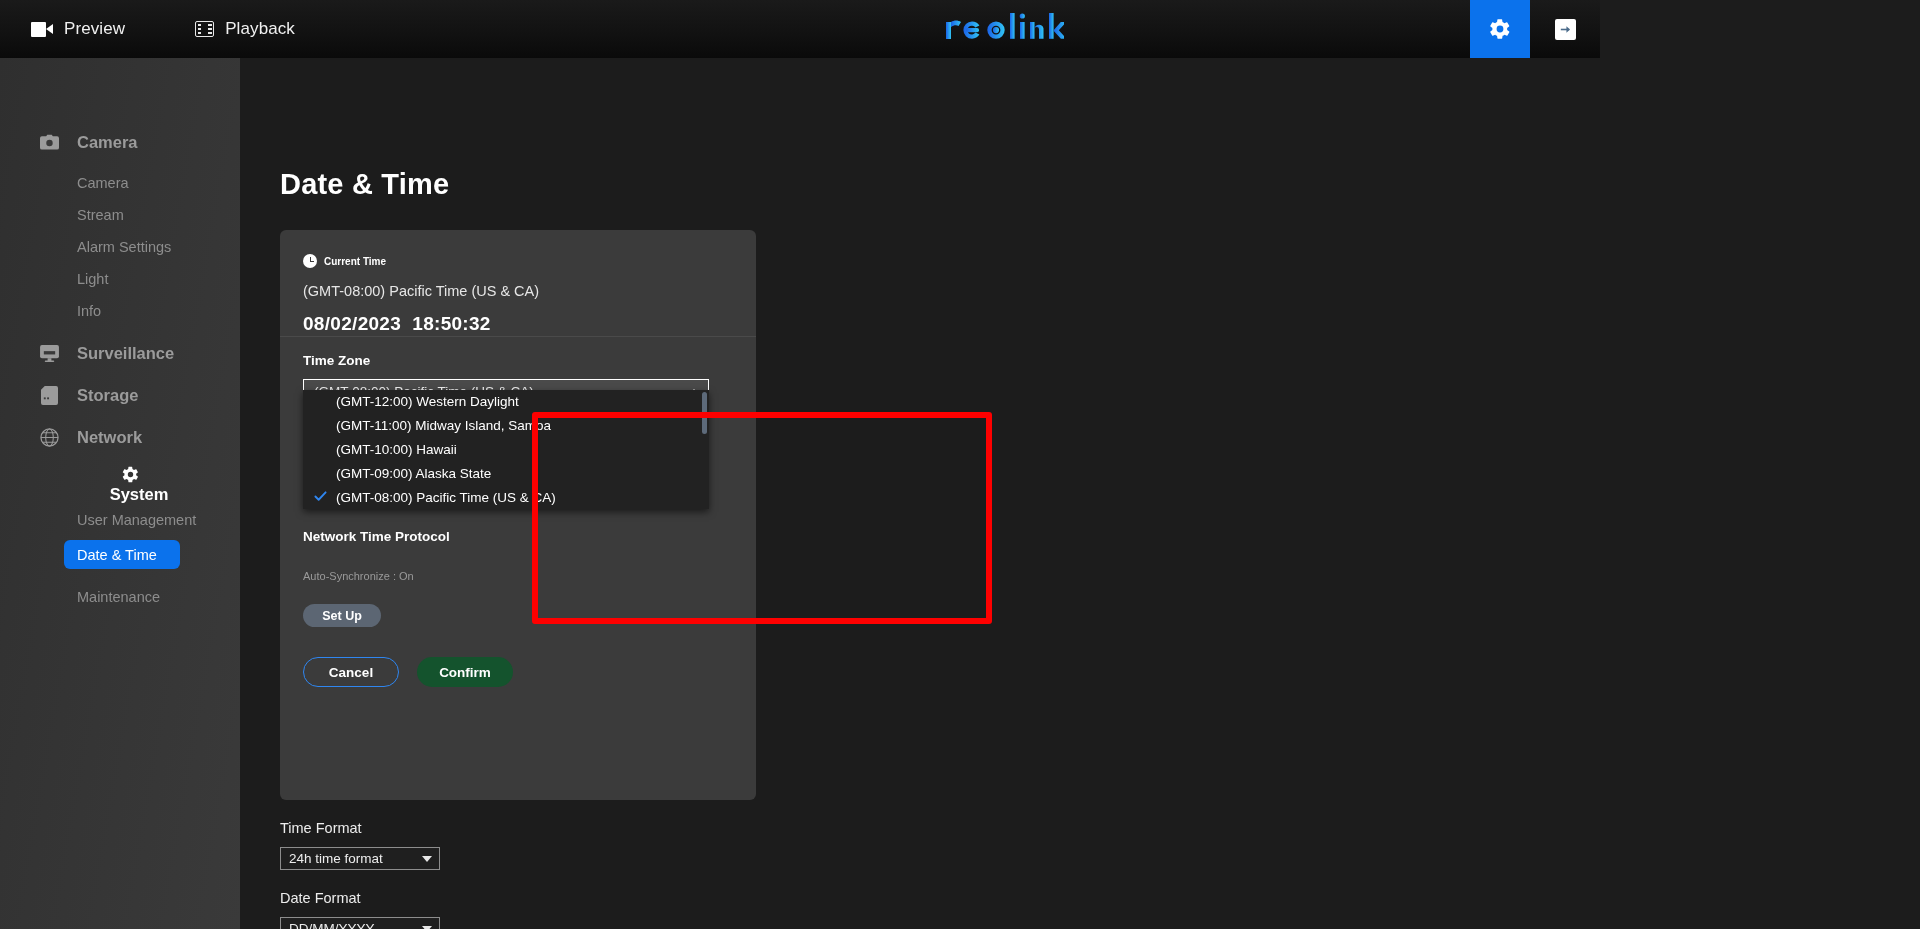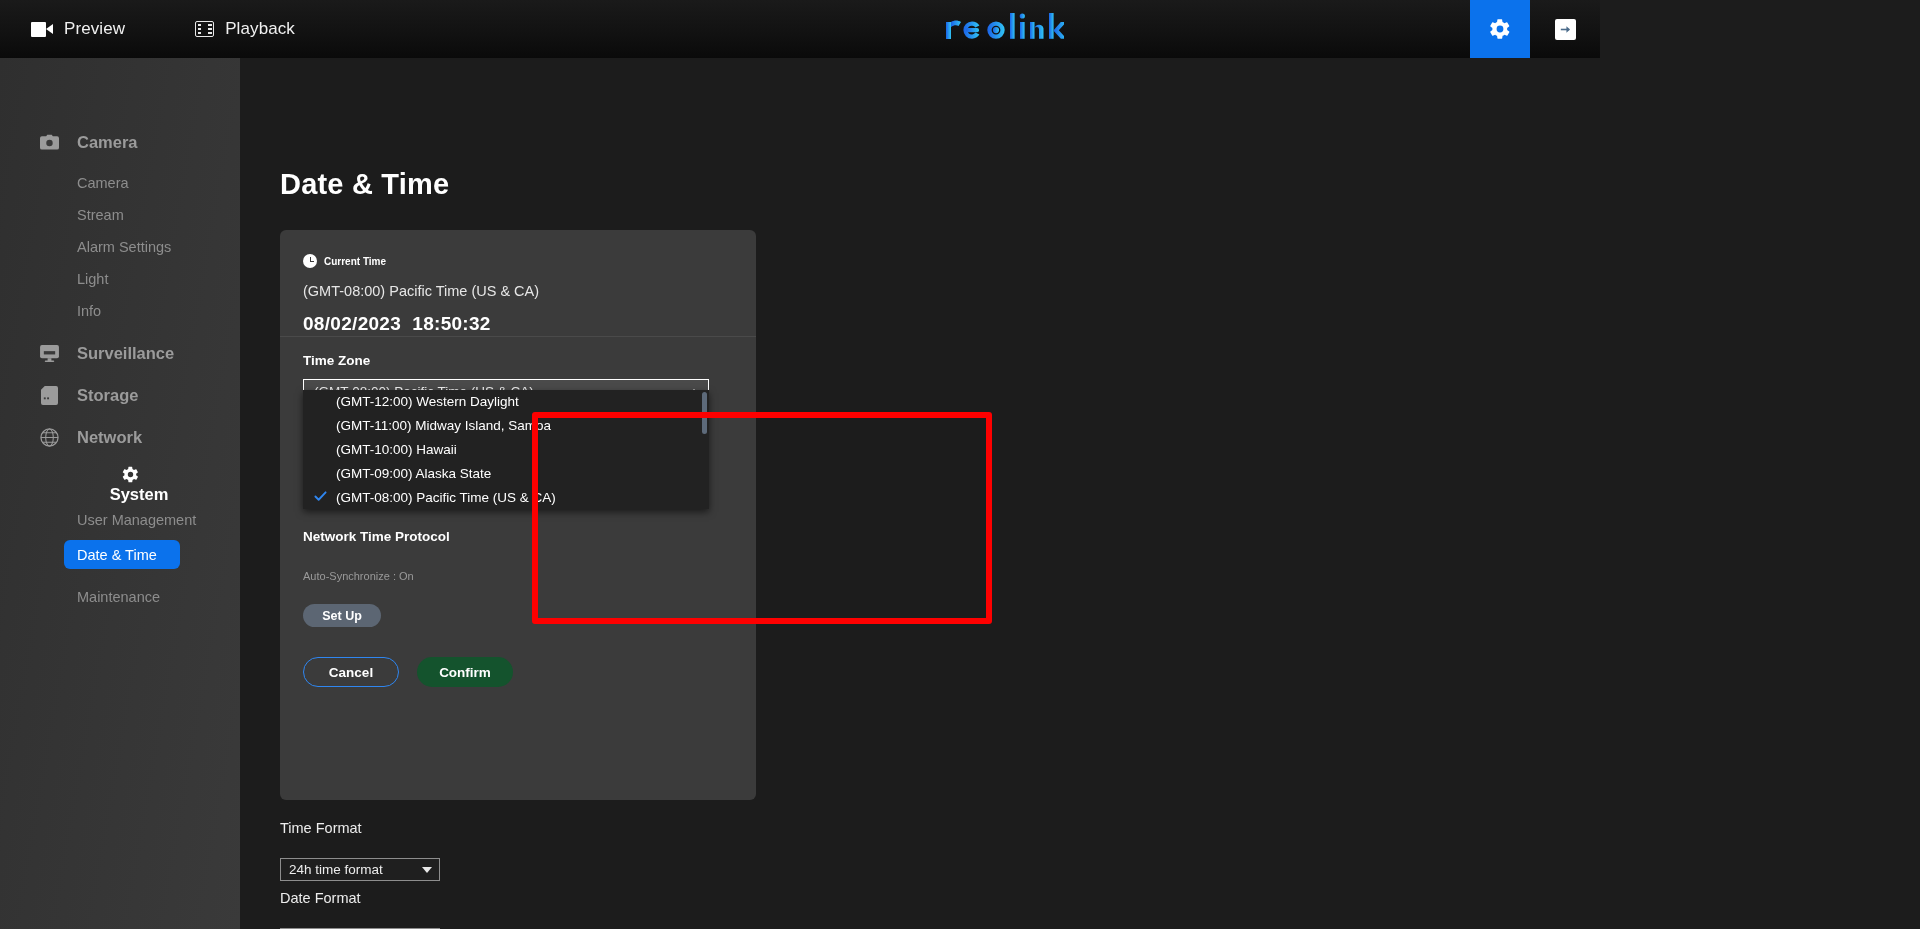--- a/index.html
+++ b/index.html
@@ -377,21 +377,21 @@
     justify-content: center;
     cursor: pointer;
   }
 
   .fmt-block { position: absolute; left: 40px; }
   .fmt-label {
     color: #ededed;
     font-size: 14.5px;
   }
   .fmt-select {
-    margin-top: 22px;
+    margin-top: 11px;
     width: 160px; height: 23px;
     background: #1f1f1f;
     border: 1px solid #8d8d8d;
     display: flex;
     align-items: center;
     justify-content: space-between;
     padding: 0 7px 0 8px;
     color: #ededed;
     font-size: 13.5px;
     cursor: pointer;

